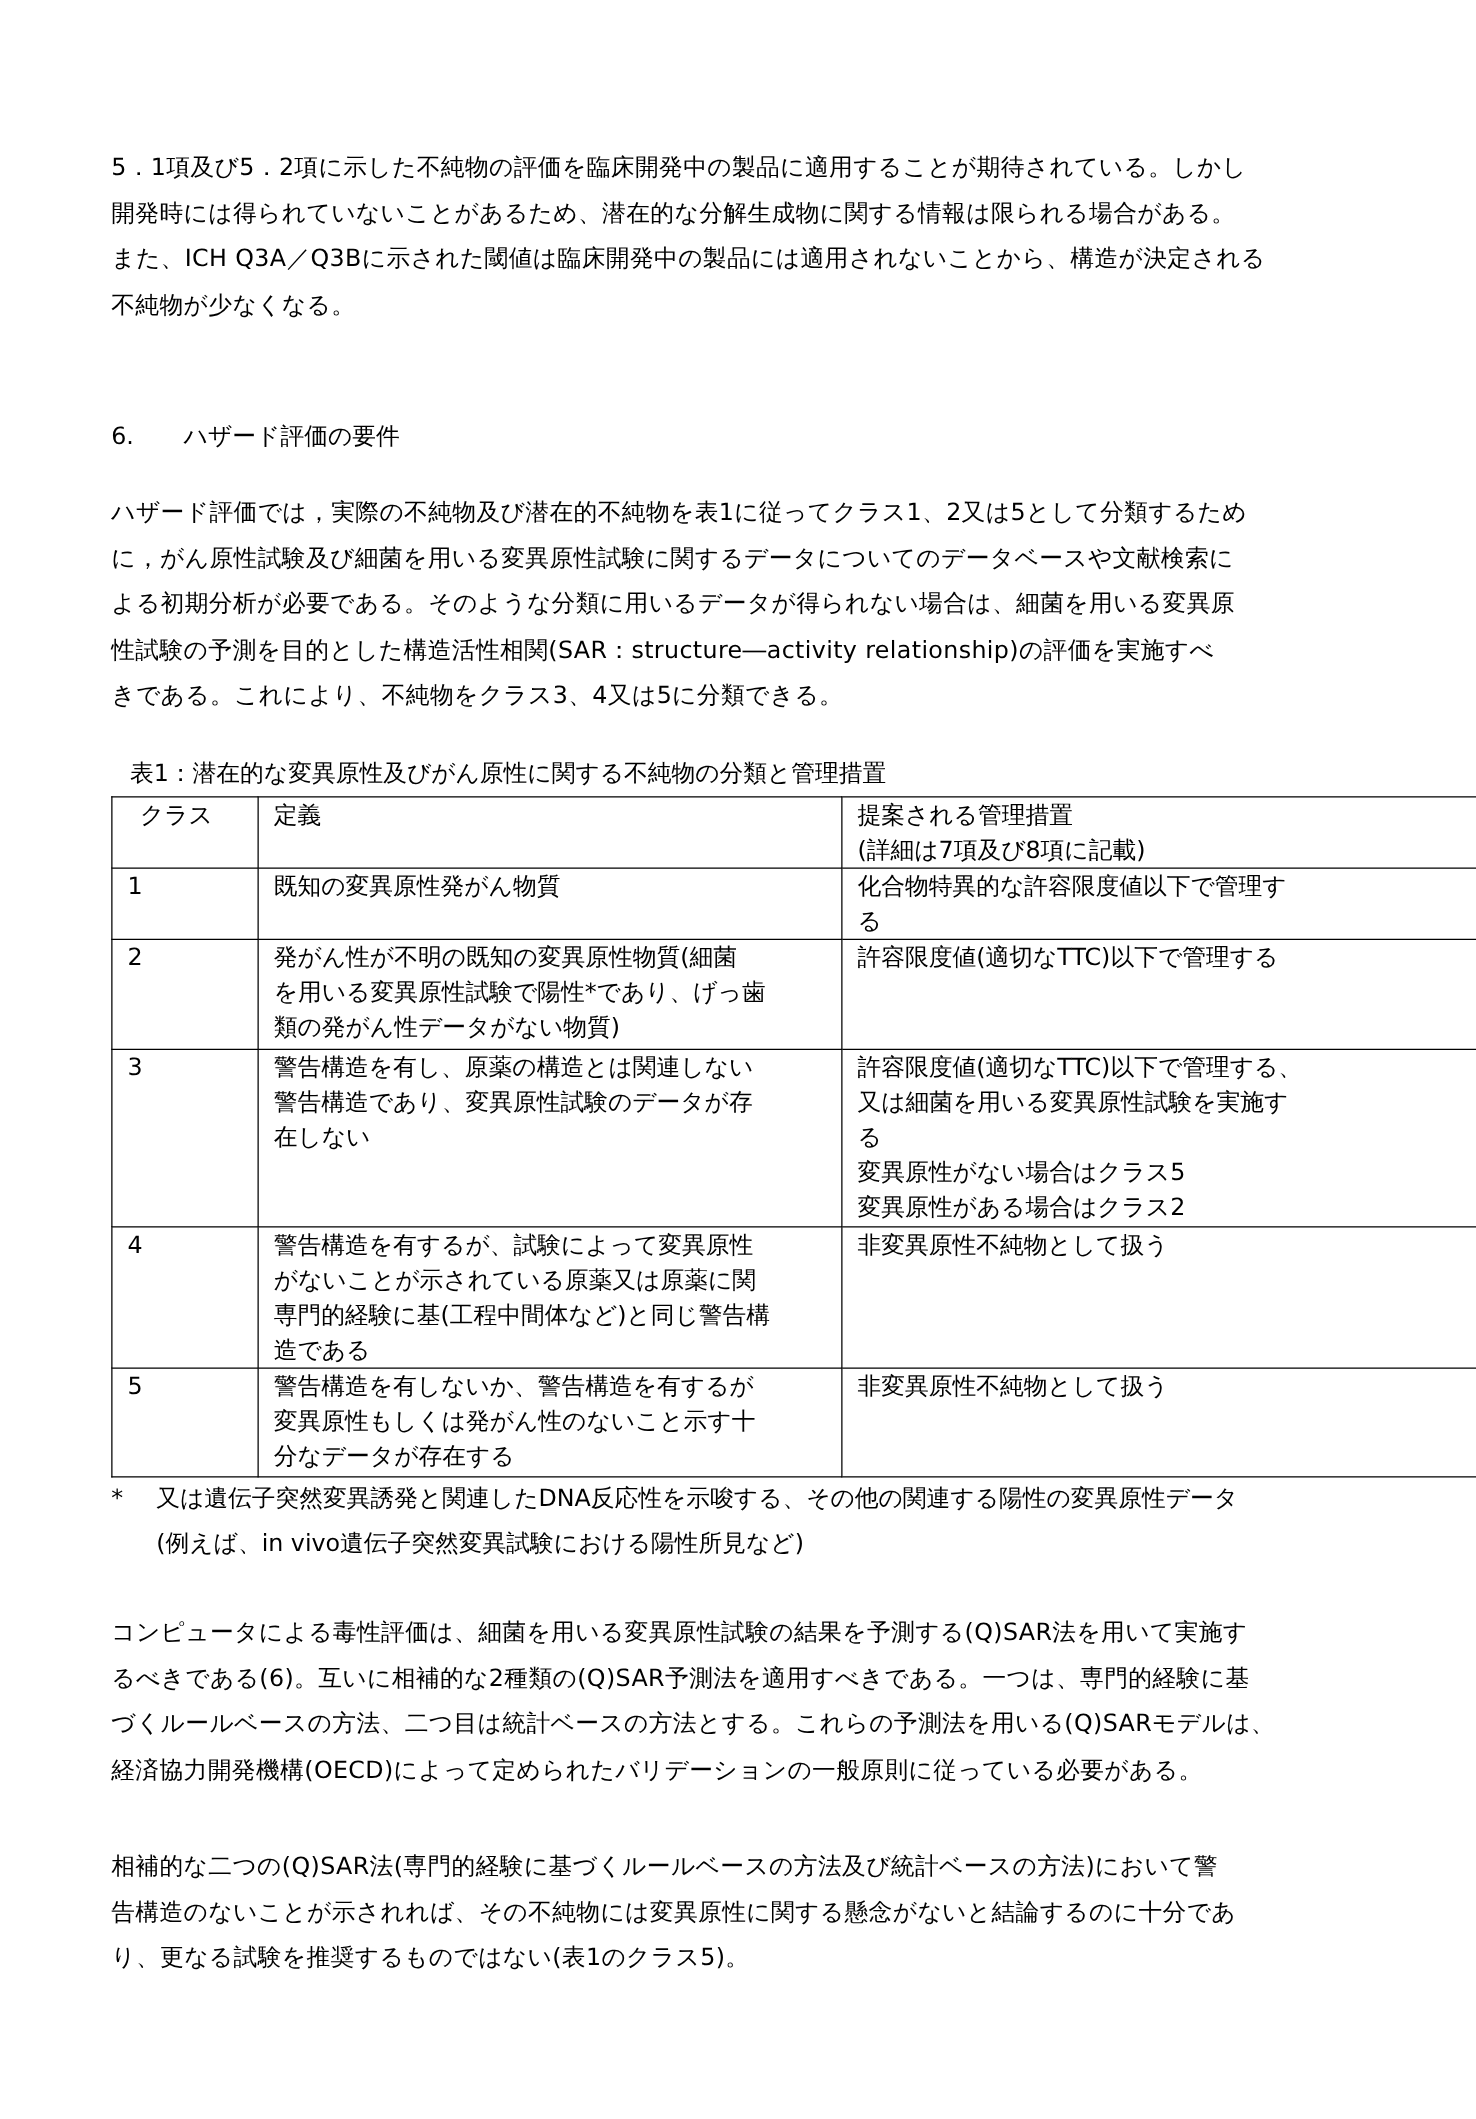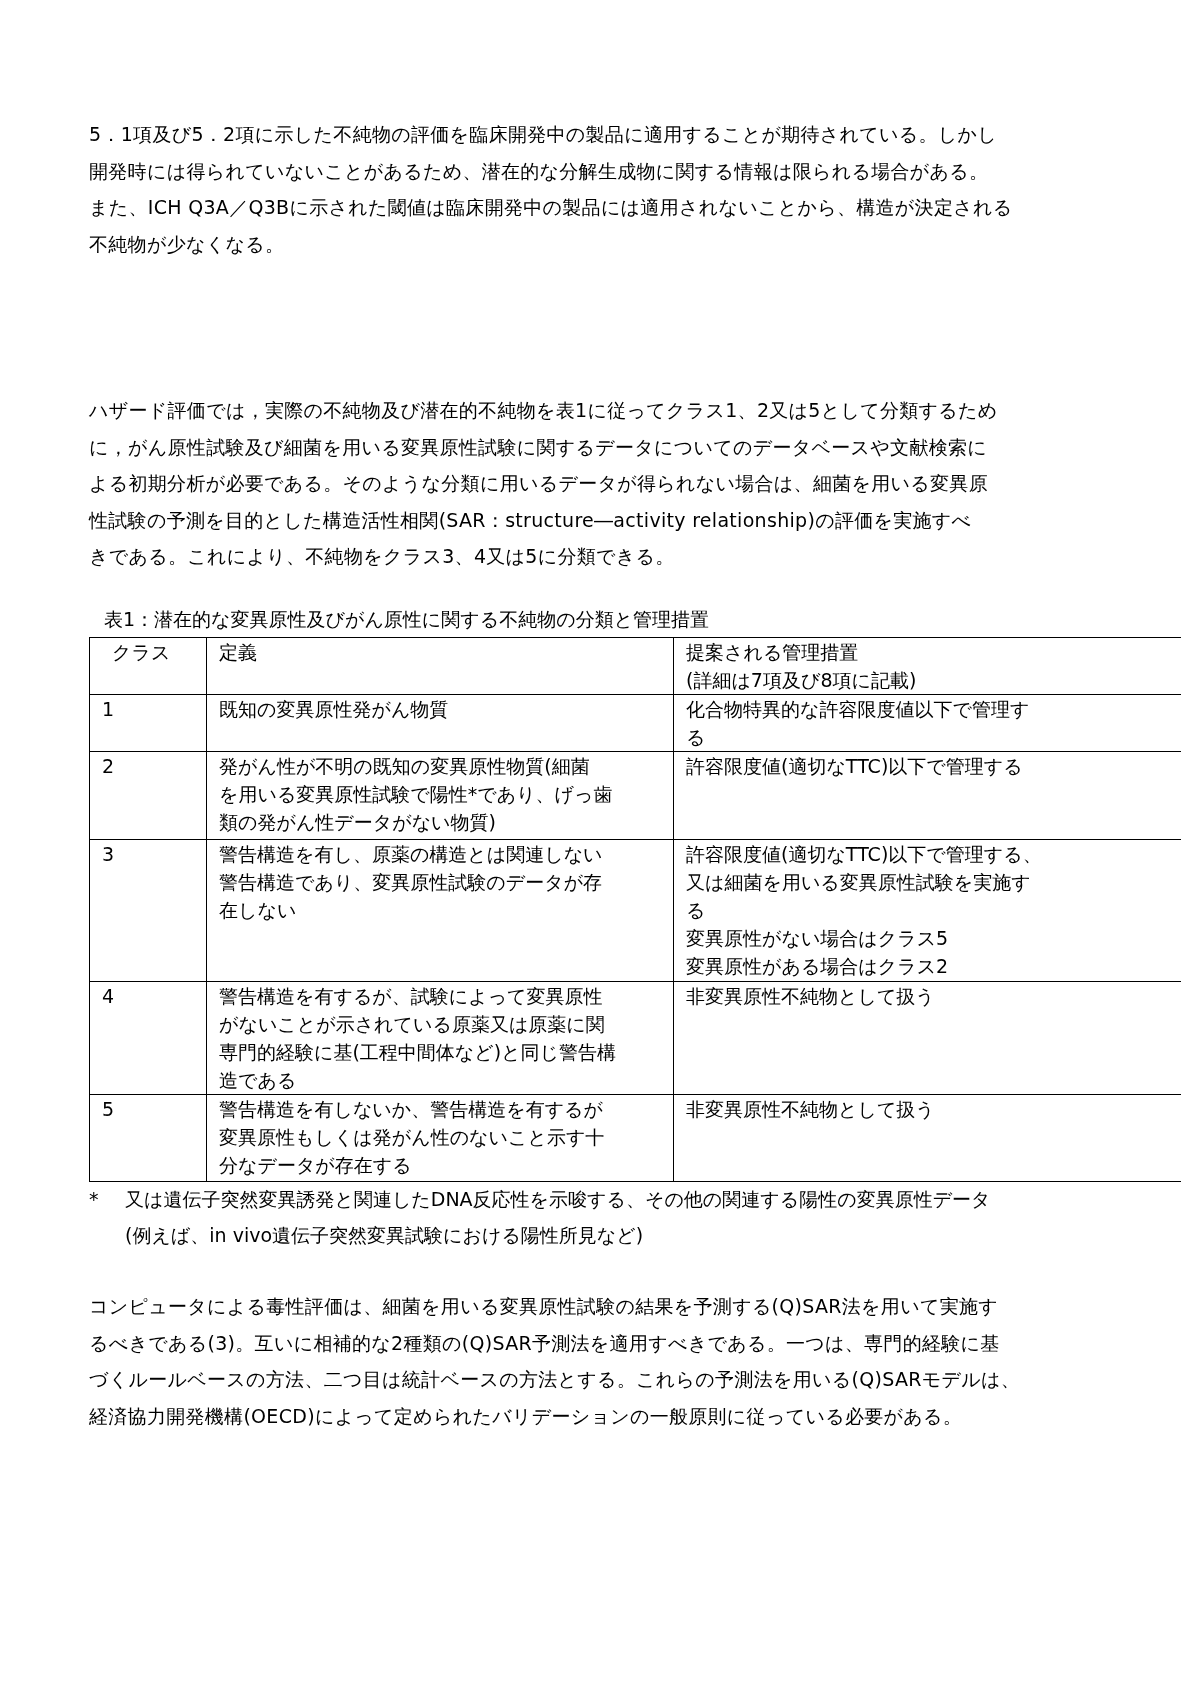--- a/index.html
+++ b/index.html
@@ -45,20 +45,23 @@
 
 <div class="page">
 
   <p class="para" style="top:116px;">
     <span class="line">5．1項及び5．2項に示した不純物の評価を臨床開発中の製品に適用することが期待されている。しかし</span>
     <span class="line">開発時には得られていないことがあるため、潜在的な分解生成物に関する情報は限られる場合がある。</span>
     <span class="line">また、ICH Q3A／Q3Bに示された閾値は臨床開発中の製品には適用されないことから、構造が決定される</span>
     <span class="line">不純物が少なくなる。</span>
   </p>
 
+  <div class="heading">
+    <span class="num">6.</span><span>ハザード評価の要件</span>
+  </div>
 
   <p class="para" style="top:392px;">
     <span class="line">ハザード評価では，実際の不純物及び潜在的不純物を表1に従ってクラス1、2又は5として分類するため</span>
     <span class="line">に，がん原性試験及び細菌を用いる変異原性試験に関するデータについてのデータベースや文献検索に</span>
     <span class="line">よる初期分析が必要である。そのような分類に用いるデータが得られない場合は、細菌を用いる変異原</span>
     <span class="line">性試験の予測を目的とした構造活性相関(SAR：structure―activity relationship)の評価を実施すべ</span>
     <span class="line">きである。これにより、不純物をクラス3、4又は5に分類できる。</span>
   </p>
 
   <div class="caption">表1：潜在的な変異原性及びがん原性に関する不純物の分類と管理措置</div>
@@ -135,19 +138,24 @@
   </tbody>
     </table>
 
   <div class="foot">
     <span class="mark">*</span><span>又は遺伝子突然変異誘発と関連したDNA反応性を示唆する、その他の関連する陽性の変異原性データ</span>
     <span class="l2">(例えば、in vivo遺伝子突然変異試験における陽性所見など)</span>
   </div>
 
   <p class="para" style="top:1288px;">
     <span class="line">コンピュータによる毒性評価は、細菌を用いる変異原性試験の結果を予測する(Q)SAR法を用いて実施す</span>
-    <span class="line">るべきである(3)。互いに相補的な2種類の(Q)SAR予測法を適用すべきである。一つは、専門的経験に基</span>
+    <span class="line">るべきである(6)。互いに相補的な2種類の(Q)SAR予測法を適用すべきである。一つは、専門的経験に基</span>
     <span class="line">づくルールベースの方法、二つ目は統計ベースの方法とする。これらの予測法を用いる(Q)SARモデルは、</span>
     <span class="line">経済協力開発機構(OECD)によって定められたバリデーションの一般原則に従っている必要がある。</span>
   </p>
 
+  <p class="para" style="top:1475px;">
+    <span class="line">相補的な二つの(Q)SAR法(専門的経験に基づくルールベースの方法及び統計ベースの方法)において警</span>
+    <span class="line">告構造のないことが示されれば、その不純物には変異原性に関する懸念がないと結論するのに十分であ</span>
+    <span class="line">り、更なる試験を推奨するものではない(表1のクラス5)。</span>
+  </p>
 
 </div>
 
 </body></html>

